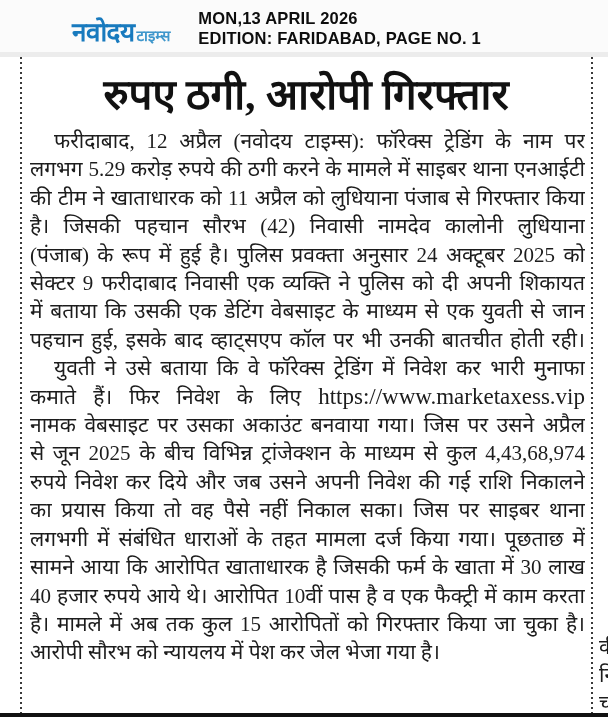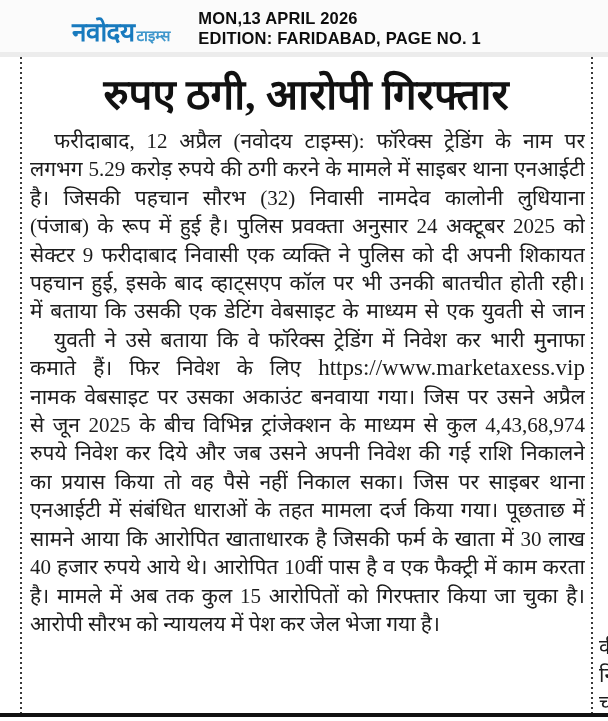--- a/index.html
+++ b/index.html
@@ -104,32 +104,33 @@
   <div class="perf perf-left"></div>
   <div class="perf perf-right"></div>
 
   <div class="clip">
     <div class="headline">
       <div>रुपए ठगी, आरोपी गिरफ्तार</div>
     </div>
     <div class="body">
       <div class="bline ind"><span class="t">फरीदाबाद, 12 अप्रैल (नवोदय टाइम्स): फॉरेक्स ट्रेडिंग के नाम पर</span><span class="url"></span></div>
       <div class="bline"><span class="t">लगभग 5.29 करोड़ रुपये की ठगी करने के मामले में साइबर थाना एनआईटी</span><span class="url"></span></div>
-      <div class="bline"><span class="t">है। जिसकी पहचान सौरभ (32) निवासी नामदेव कालोनी लुधियाना</span><span class="url"></span></div>
+      <div class="bline"><span class="t">की टीम ने खाताधारक को 11 अप्रैल को लुधियाना पंजाब से गिरफ्तार किया</span><span class="url"></span></div>
+      <div class="bline"><span class="t">है। जिसकी पहचान सौरभ (42) निवासी नामदेव कालोनी लुधियाना</span><span class="url"></span></div>
       <div class="bline"><span class="t">(पंजाब) के रूप में हुई है। पुलिस प्रवक्ता अनुसार 24 अक्टूबर 2025 को</span><span class="url"></span></div>
       <div class="bline"><span class="t">सेक्टर 9 फरीदाबाद निवासी एक व्यक्ति ने पुलिस को दी अपनी शिकायत</span><span class="url"></span></div>
+      <div class="bline"><span class="t">में बताया कि उसकी एक डेटिंग वेबसाइट के माध्यम से एक युवती से जान</span><span class="url"></span></div>
       <div class="bline"><span class="t">पहचान हुई, इसके बाद व्हाट्सएप कॉल पर भी उनकी बातचीत होती रही।</span><span class="url"></span></div>
-      <div class="bline"><span class="t">में बताया कि उसकी एक डेटिंग वेबसाइट के माध्यम से एक युवती से जान</span><span class="url"></span></div>
       <div class="bline ind"><span class="t">युवती ने उसे बताया कि वे फॉरेक्स ट्रेडिंग में निवेश कर भारी मुनाफा</span><span class="url"></span></div>
       <div class="bline"><span class="t">कमाते हैं। फिर निवेश के लिए </span><span class="url">https://www.marketaxess.vip</span></div>
       <div class="bline"><span class="t">नामक वेबसाइट पर उसका अकाउंट बनवाया गया। जिस पर उसने अप्रैल</span><span class="url"></span></div>
       <div class="bline"><span class="t">से जून 2025 के बीच विभिन्न ट्रांजेक्शन के माध्यम से कुल 4,43,68,974</span><span class="url"></span></div>
       <div class="bline"><span class="t">रुपये निवेश कर दिये और जब उसने अपनी निवेश की गई राशि निकालने</span><span class="url"></span></div>
       <div class="bline"><span class="t">का प्रयास किया तो वह पैसे नहीं निकाल सका। जिस पर साइबर थाना</span><span class="url"></span></div>
-      <div class="bline"><span class="t">एनआईटी में संबंधित धाराओं के तहत मामला दर्ज किया गया। पूछताछ में</span><span class="url"></span></div>
+      <div class="bline"><span class="t">लगभगी में संबंधित धाराओं के तहत मामला दर्ज किया गया। पूछताछ में</span><span class="url"></span></div>
       <div class="bline"><span class="t">सामने आया कि आरोपित खाताधारक है जिसकी फर्म के खाता में 30 लाख</span><span class="url"></span></div>
       <div class="bline"><span class="t">40 हजार रुपये आये थे। आरोपित 10वीं पास है व एक फैक्ट्री में काम करता</span><span class="url"></span></div>
       <div class="bline"><span class="t">है। मामले में अब तक कुल 15 आरोपितों को गिरफ्तार किया जा चुका है।</span><span class="url"></span></div>
       <div class="bline last"><span class="t">आरोपी सौरभ को न्यायलय में पेश कर जेल भेजा गया है।</span><span class="url"></span></div>
     </div>
   </div>
 
   <div class="edge-frag ef0">की</div>
   <div class="edge-frag ef1">नि</div>
   <div class="edge-frag ef2">च</div>

